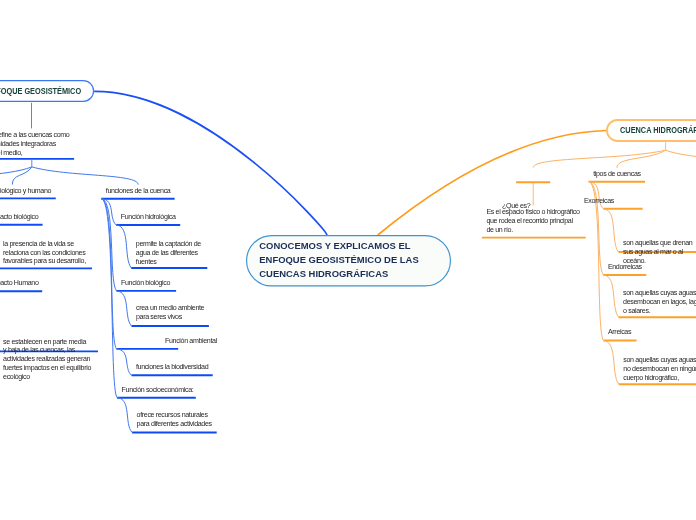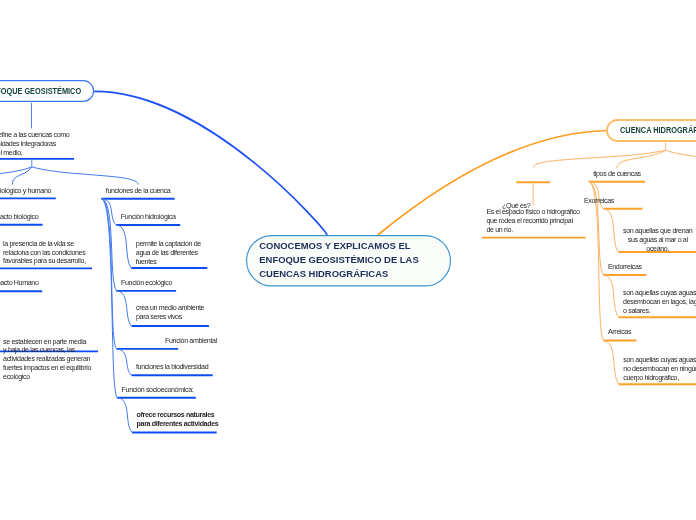--- a/index.html
+++ b/index.html
@@ -96,35 +96,35 @@
   <div class="lab" style="left:-10.50px;top:279.40px;">Impacto Humano</div>
   <div class="lab" style="left:3.10px;top:305.50px;margin-top:32px;">se establecen en parte media
 y baja de las cuencas, las
 actividades realizadas generan
 fuertes impactos en el equilibrio
 ecológico</div>
   <div class="lab" style="left:120.80px;top:213.00px;">Función hidrológica</div>
   <div class="lab" style="left:135.80px;top:239.70px;">permite la captación de
 agua de las diferentes
 fuentes</div>
-  <div class="lab" style="left:121.00px;top:279.00px;">Función ecológico</div>
+  <div class="lab" style="left:121.00px;top:279.00px;">Función biológico</div>
   <div class="lab" style="left:136.00px;top:304.20px;">crea un medio ambiente
 para seres vivos</div>
   <div class="lab" style="left:121.00px;top:336.80px;padding-left:44px;">Función ambiental</div>
   <div class="lab" style="left:136.00px;top:363.40px;">funciones la biodiversidad</div>
   <div class="lab" style="left:121.60px;top:385.70px;">Función socioeconómica:</div>
-  <div class="lab" style="left:136.60px;top:411.40px;font-weight:bold;">ofrece recursos naturales
+  <div class="lab" style="left:136.60px;top:411.40px;">ofrece recursos naturales
 para diferentes actividades</div>
   <div class="lab" style="left:502px;top:170.30px;margin-top:32px;">¿Qué es?</div>
   <div class="lab" style="left:486.40px;top:208.20px;">Es el espacio físico o hidrográfico
 que rodea el recorrido principal
 de un río.</div>
   <div class="lab" style="left:593.20px;top:170.00px;">tipos de cuencas</div>
   <div class="lab" style="left:584px;top:196.60px;">Exorreicas</div>
-  <div class="lab" style="left:623.00px;top:227px;text-align:center;">son aquellas que drenan
+  <div class="lab" style="left:623.00px;top:239px;">son aquellas que drenan
 sus aguas al mar o al
 oceáno.</div>
   <div class="lab" style="left:607.90px;top:262.80px;">Endorreicas</div>
   <div class="lab" style="left:623.10px;top:289.40px;">son aquellas cuyas aguas
 desembocan en lagos, lagunas
 o salares.</div>
   <div class="lab" style="left:608.00px;top:328.30px;">Arreicas</div>
   <div class="lab" style="left:623.30px;top:356.30px;">son aquellas cuyas aguas
 no desembocan en ningún
 cuerpo hidrográfico,</div>

